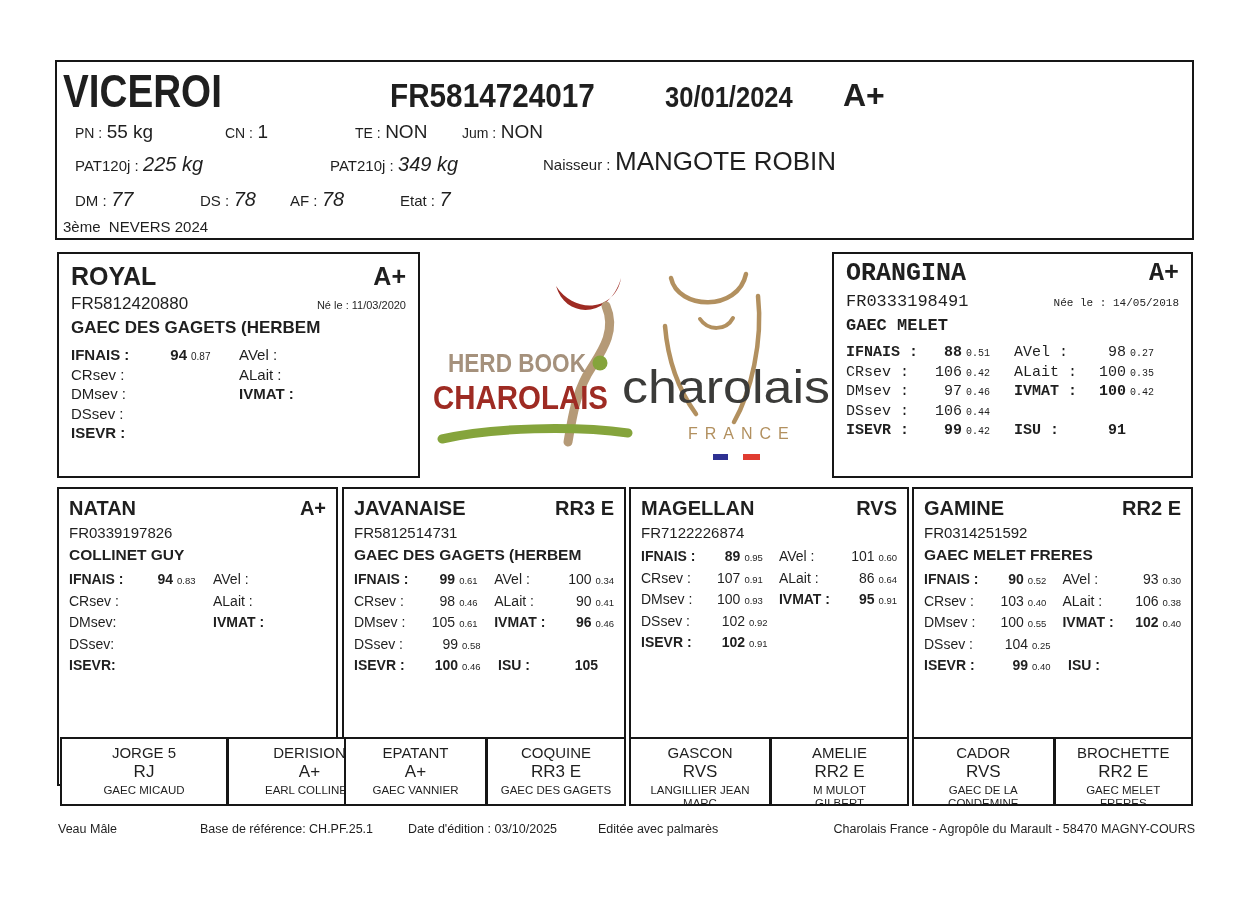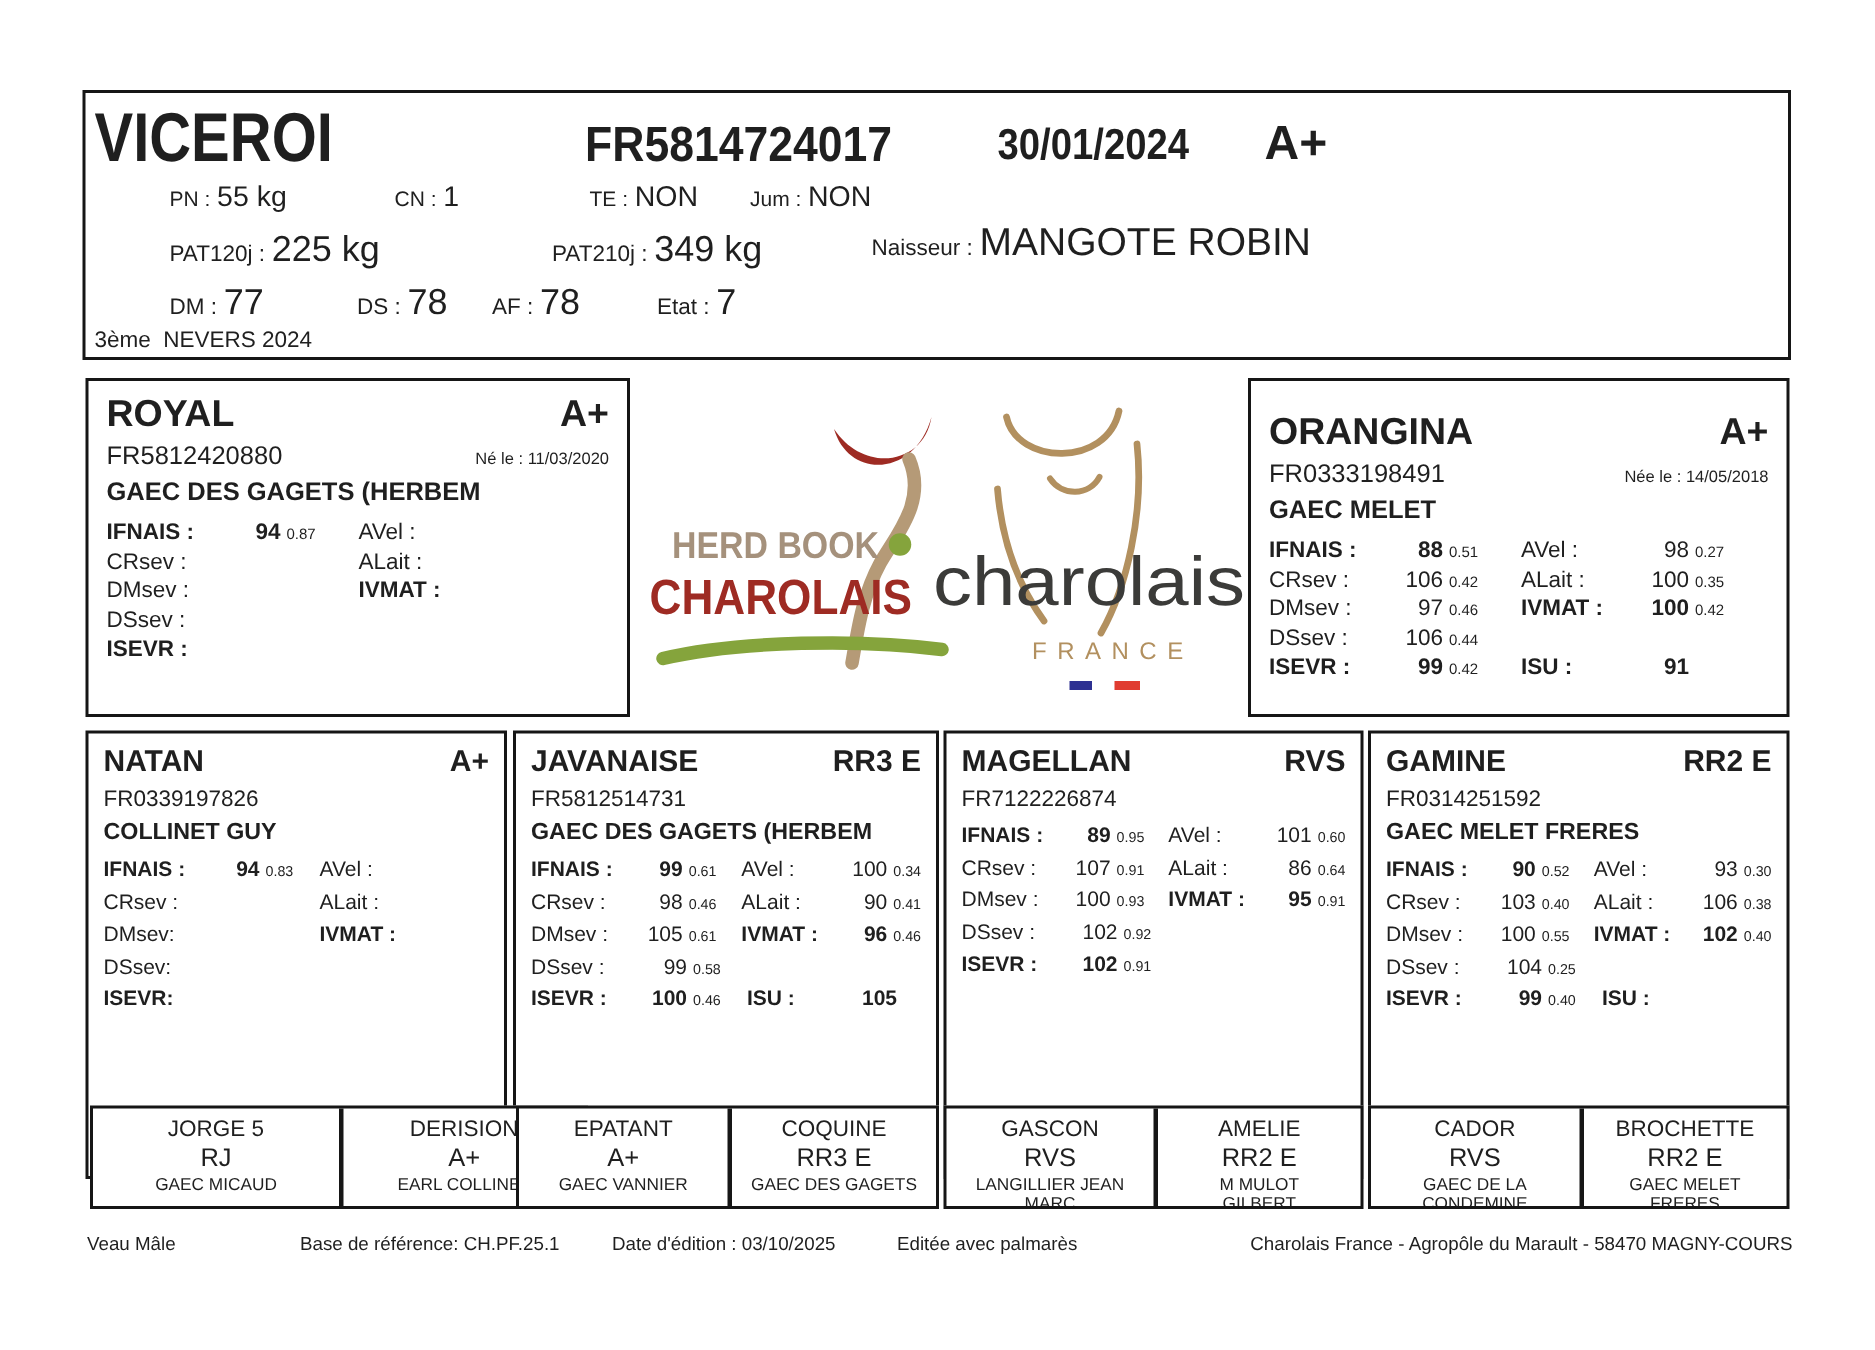--- a/index.html
+++ b/index.html
@@ -12,32 +12,32 @@
   .cond{display:inline-block;transform-origin:0 50%;}
 
   
   #header-box{left:55px;top:60px;width:1139px;height:180px;}
   .habs{position:absolute;white-space:nowrap;}
   #t-name{left:6px;top:2px;font-size:46px;font-weight:bold;transform:scaleX(.84);}
   #t-id{left:333px;top:15px;font-size:33px;font-weight:bold;transform:scaleX(.90);}
   #t-date{left:608px;top:19px;font-size:29px;font-weight:bold;transform:scaleX(.88);}
   #t-rating{left:786px;top:15px;font-size:32px;font-weight:bold;}
   .hrow{position:absolute;left:0;right:0;}
-  .m{position:absolute;white-space:nowrap;margin-left:38px;}
+  .m{position:absolute;white-space:nowrap;}
   .ml{font-size:14px;}
   .mv{font-size:19px;}
   .ml2{font-size:15px;}
-  .mv2{font-size:24px;}
+  .mv2{font-size:20px;font-style:italic;}
   .mv-big{font-size:26px;}
   .mv-big-b{font-size:26px;font-weight:bold;}
   #palmares{position:absolute;left:6px;top:156px;font-size:15px;white-space:pre;}
 
   
   #sire-box{left:57px;top:252px;width:363px;height:226px;padding:6px 12px 0;}
-  #dam-box{left:832px;top:252px;width:361px;height:226px;padding:18px 12px 0;}
+  #dam-box{left:832px;top:252px;width:361px;height:226px;padding:4px 12px 0;font-family:Liberation Mono, monospace;}
   .gpbox{top:487px;height:299px;padding:5px 10px 0;}
   #gp0{left:57px;width:281px;}
   #gp1{left:342px;width:284px;}
   #gp2{left:629px;width:280px;}
   #gp3{left:912px;width:281px;}
 
   .nrow{display:flex;justify-content:space-between;align-items:flex-start;}
   .parent .nrow{line-height:32px;}
   .parent .aname,.parent .arating{font-size:25px;font-weight:bold;}
   .gpbox .nrow{line-height:28px;}

